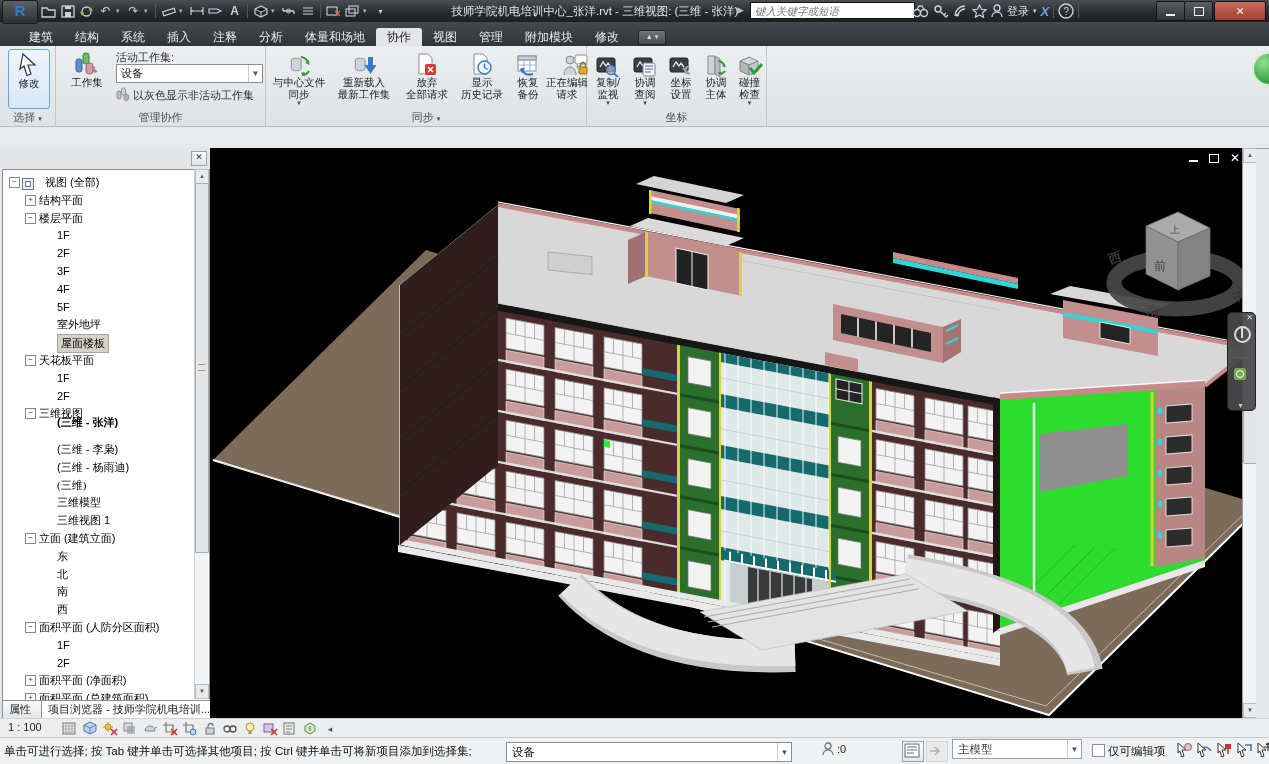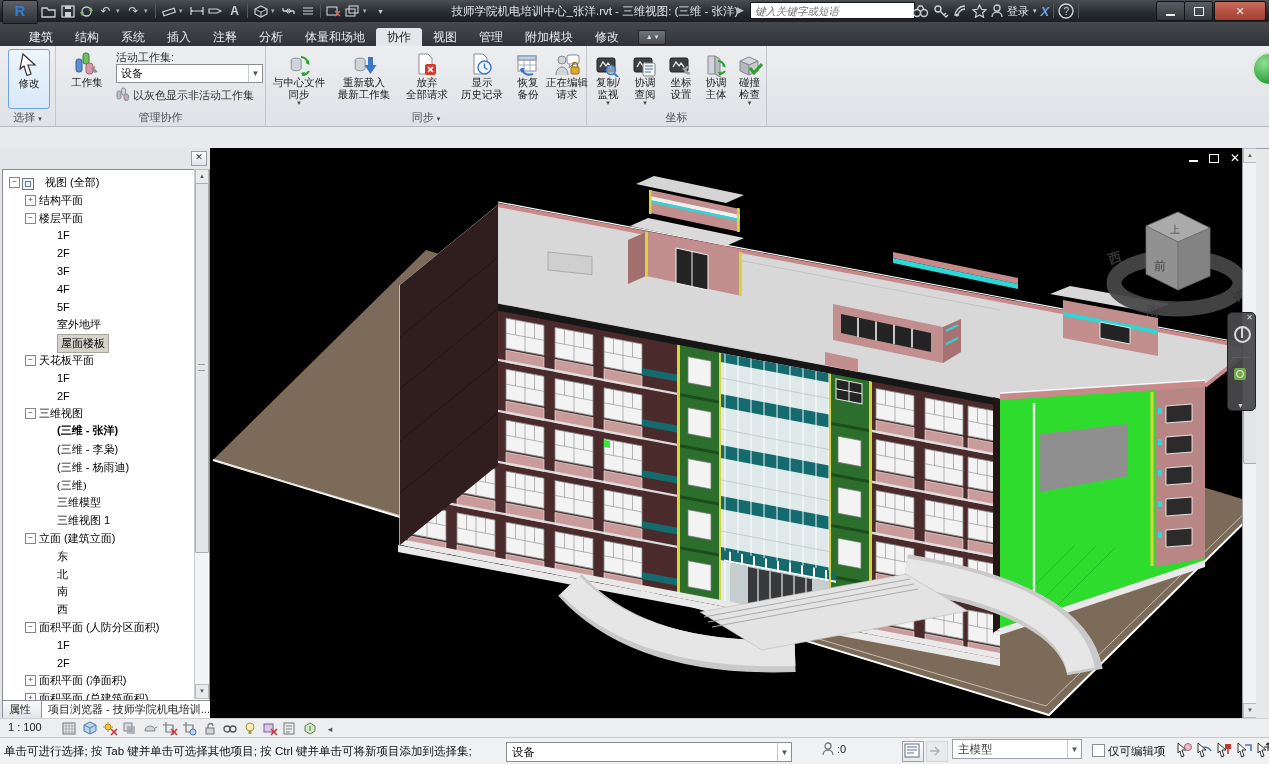--- a/index.html
+++ b/index.html
@@ -355,21 +355,21 @@
             </svg></span><span>显示
 历史记录</span></div>
         <div class="bigbtn" style="left: 244px; width: 36px;"><span class="bicon"><svg width="26" height="24">
               <rect x="3" y="3" width="18" height="15" fill="#fff" stroke="#8a8f94"></rect>
               <path d="M3 7h18M9 3v15M15 3v15M3 12h18" stroke="#9fb3c8"></path>
               <rect x="3" y="3" width="18" height="4" fill="#bcd1e8" stroke="#8a8f94"></rect>
               <path d="M18 21c-6 2-11-1-11-6" stroke="#3b78c4" stroke-width="2.2" fill="none"></path>
               <polygon points="4.5,16 10,15 7,20" fill="#3b78c4"></polygon>
             </svg></span><span>恢复
 备份</span></div>
-        <div class="bigbtn" style="left: 280px; width: 42px;"><span class="bicon"><svg width="26" height="24">
+        <div class="bigbtn" style="left: 280px; width: 42px; align-items: flex-end;"><span class="bicon"><svg width="26" height="24">
               <circle cx="8" cy="7" r="4" fill="#cfd4da" stroke="#858a90"></circle>
               <path d="M2 22c0-5 2.7-8 6-8s6 3 6 8" fill="#cfd4da" stroke="#858a90"></path>
               <rect x="13" y="2" width="12" height="9" rx="2" fill="#fff" stroke="#858a90"></rect>
               <path d="M16 11l-1 4 4-4" fill="#fff" stroke="#858a90"></path>
               <rect x="17" y="14" width="8" height="7" rx="1" fill="#e0a92c" stroke="#91701c"></rect>
               <path d="M18.5 14v-2a2.5 2.5 0 0 1 5 0v2" fill="none" stroke="#91701c" stroke-width="1.4"></path>
             </svg></span><span>正在编辑
 请求</span></div>
       </div>
     <div class="plabel"><span>同步</span> <span class="ddmark">▾</span></div>
@@ -467,21 +467,21 @@
         <div class="trow" style="top: 199.8px; width: 100%;">
           <span style="position: absolute; left: 54px;">1F</span>
         </div>
         <div class="trow" style="top: 217.6px; width: 100%;">
           <span style="position: absolute; left: 54px;">2F</span>
         </div>
         <div class="trow" style="top: 235.4px; width: 100%;">
           <span class="texp" style="left: 22px;">−</span>
           <span style="position: absolute; left: 36px;">三维视图</span>
         </div>
-        <div class="trow" style="top: 252px; width: 100%;">
+        <div class="trow" style="top: 244px; width: 100%;">
           <span style="position: absolute; left: 54px; font-weight: bold;">(三维 - 张洋)</span>
         </div>
         <div class="trow" style="top: 271px; width: 100%;">
           <span style="position: absolute; left: 54px;">(三维 - 李枭)</span>
         </div>
         <div class="trow" style="top: 288.8px; width: 100%;">
           <span style="position: absolute; left: 54px;">(三维 - 杨雨迪)</span>
         </div>
         <div class="trow" style="top: 306.6px; width: 100%; font-family: Liberation Serif, serif;">
           <span style="position: absolute; left: 54px;">(三维)</span>

